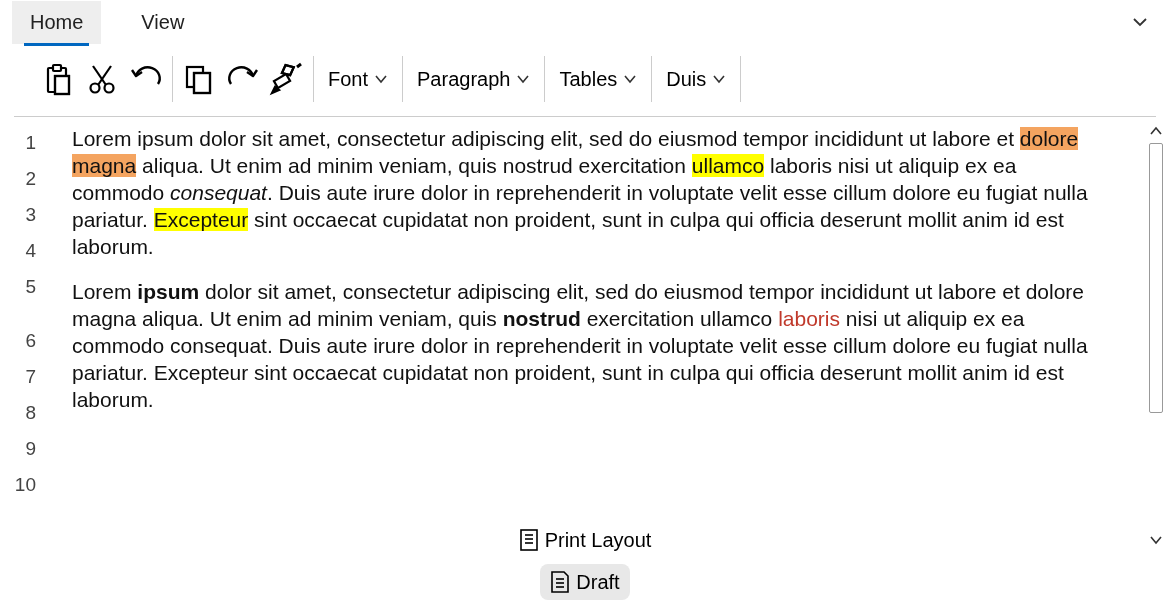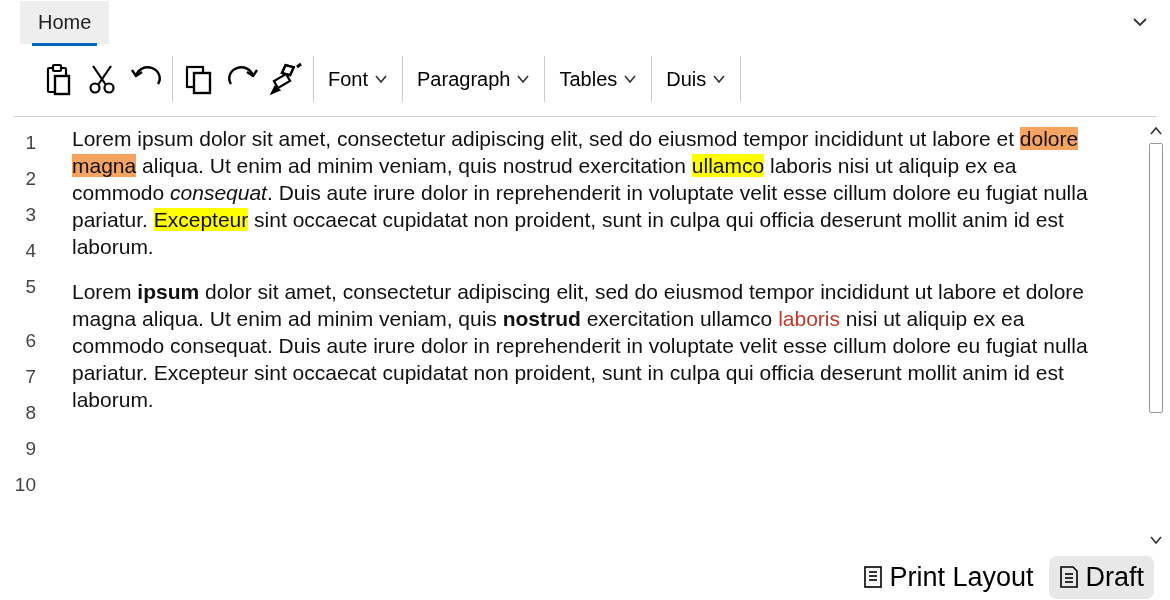--- a/index.html
+++ b/index.html
@@ -1,19 +1,19 @@
 <!DOCTYPE html>
 <html><head>
 <meta charset="utf-8">
 <style>
   * { box-sizing: border-box; margin: 0; padding: 0; }
   body { font-family: "Segoe UI", Arial, sans-serif; font-size: 14px; background: #fff; width: 1170px; height: 600px; overflow: hidden; display: flex; flex-direction: column; }
   
   .tabbar { display: flex; align-items: center; padding: 0 12px; height: 44px; position: relative; }
-  .tab { padding: 10px 18px 10px 18px; font-size: 20px; color: #222; cursor: pointer; position: relative; margin-left: 8px; }
+  .tab { padding: 10px 18px 10px 18px; font-size: 20px; color: #222; cursor: pointer; position: relative; }
   .tab.active { background: #eee; }
   .tab.active::after { content: ""; position: absolute; left: 12px; right: 12px; bottom: -2px; height: 3px; background: #0067c0; }
   .tab + .tab { margin-left: 22px; }
   .tabbar .chevron { margin-left: auto; margin-right: 8px; }
 
   .toolbar { display: flex; align-items: center; padding: 12px 14px 14px 22px; gap: 0; border-bottom: 1px solid #ccc; margin: 0 14px; }
   .icon-btn { width: 44px; height: 40px; display: flex; align-items: center; justify-content: center; cursor: pointer; }
   .sep { width: 1px; height: 46px; background: #ccc; margin: 0 4px; }
   .dd { display: flex; align-items: center; font-size: 20px; padding: 6px 10px; cursor: pointer; gap: 6px; }
 
@@ -26,31 +26,32 @@
   .hl-yellow { background: #ffff00; }
   .italic { font-style: italic; }
   .bold { font-weight: 600; margin-top: 29px; }
   .red { color: #c0392b; }
 
   .scroll-col { width: 28px; display: flex; flex-direction: column; align-items: center; padding: 4px 0; }
   .scroll-arrow { width: 24px; height: 20px; display: flex; align-items: center; justify-content: center; cursor: pointer; }
   .scroll-track { flex: 1; width: 18px; position: relative; margin: 2px 0; }
   .scroll-thumb { position: absolute; top: 0; height: 70%; width: 14px; left: 2px; background: #fff; border: 1px solid #999; border-radius: 2px; }
 
-  .footer { height: 46px; display: flex; align-items: center; justify-content: flex-end; padding: 0 16px; gap: 6px; font-size: 27px; }
+  .footer { height: 46px; display: flex; align-items: center; justify-content: flex-end; padding: 0 16px; gap: 6px; font-size: 20px; flex-direction: column; }
   .view-btn { display: flex; align-items: center; gap: 6px; padding: 6px 10px; cursor: pointer; }
   .view-btn.active { background: #e8e8e8; border-radius: 8px; }
 
   svg { display: block; }
 </style>
 </head>
 <body>
 
 <div class="tabbar">
   <div class="tab active">Home</div>
+  <div class="tab">View</div>
   <div class="chevron">
     <svg width="20" height="20" viewBox="0 0 20 20">
         <path d="M4 7 L10 13 L16 7" fill="none" stroke="#333" stroke-width="1.8"></path>
       </svg>
   </div>
 </div>
 
 <div class="toolbar">
   <div class="icon-btn">
     <svg width="34" height="34" viewBox="0 0 34 34" fill="none" stroke="#000" stroke-width="2.2">

